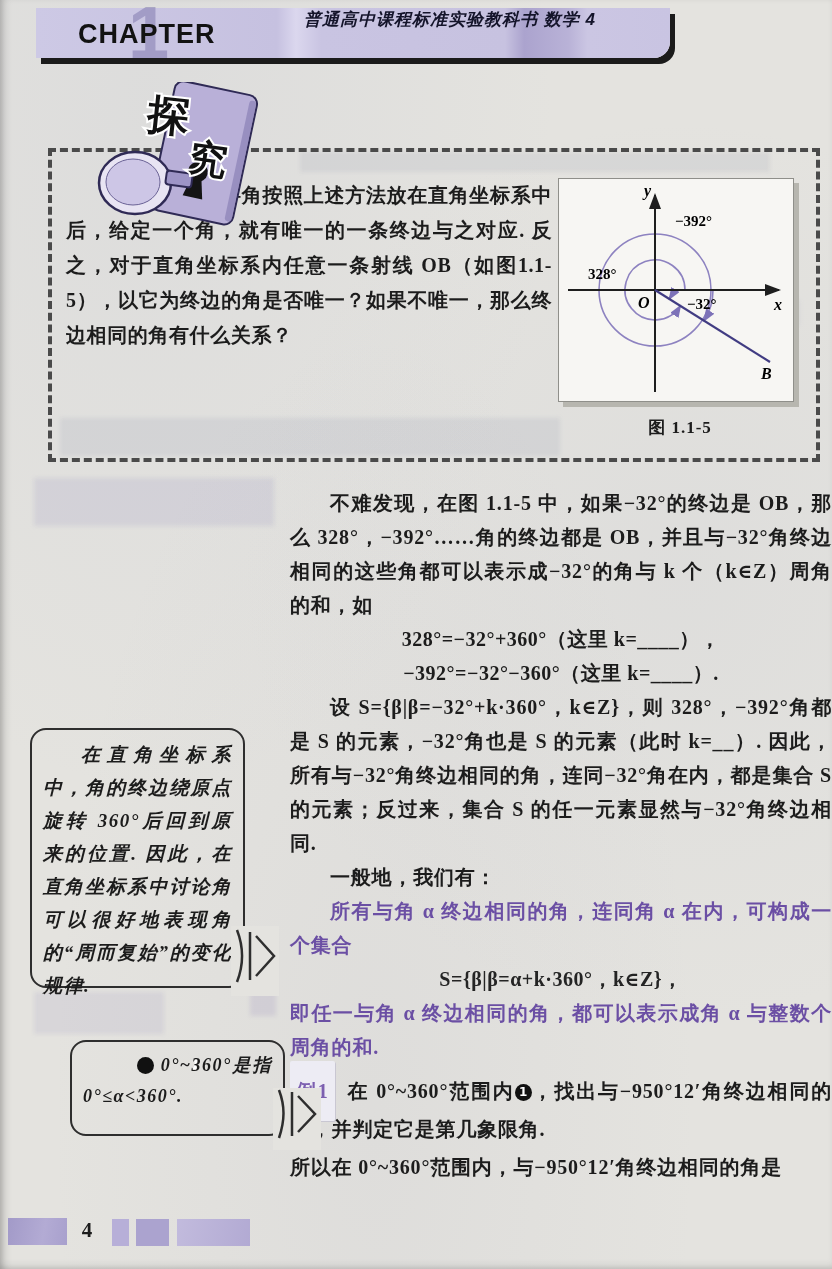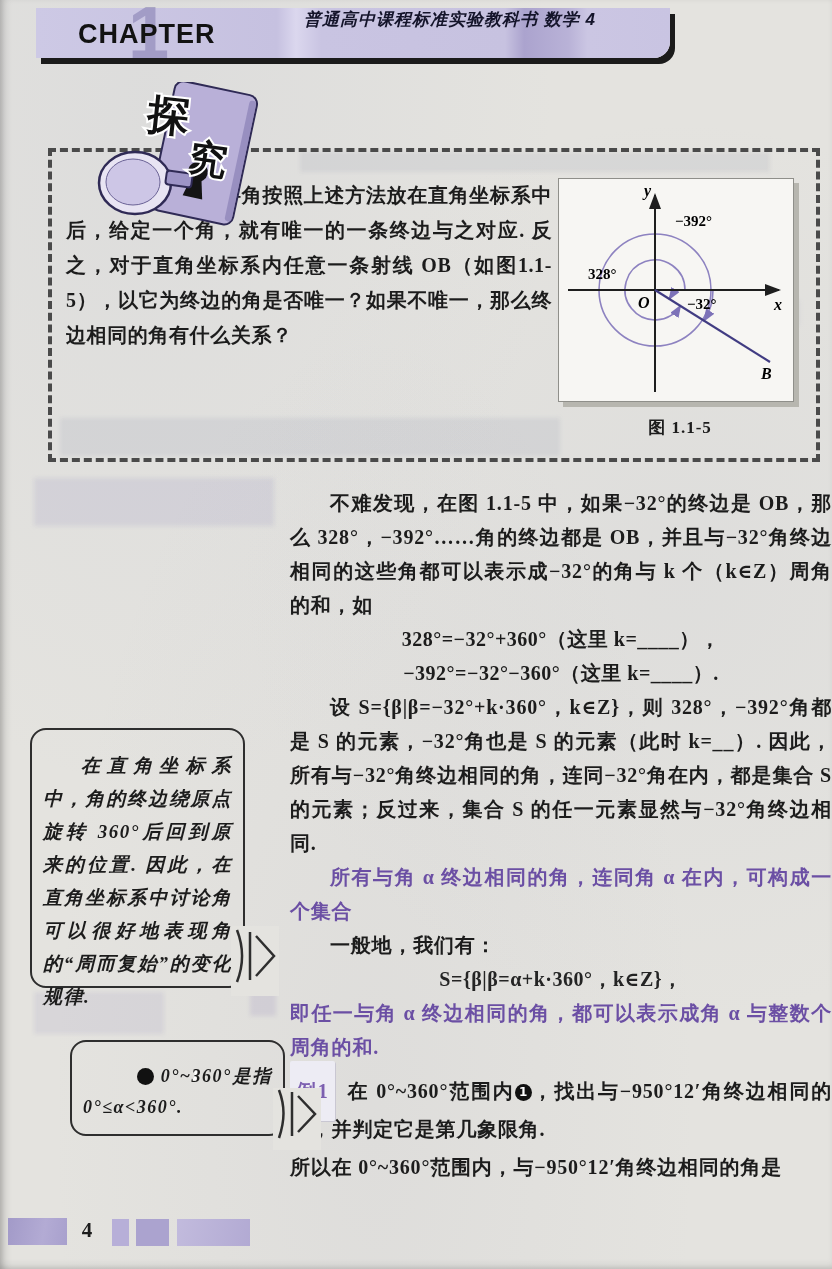--- a/index.html
+++ b/index.html
@@ -74,21 +74,21 @@
   .bullet-num{
     display:inline-block; width:17px; height:17px; line-height:17px; border-radius:50%;
     background:#111; color:#fff; text-align:center; font-size:12px; font-weight:bold;
     vertical-align:2px; letter-spacing:0; font-family:"DejaVu Sans",sans-serif;
   }
 
   
   .note{
     position:absolute; left:30px; width:215px;
     border:2.5px solid #2e2e2e; border-radius:16px;
-    padding:19px 11px; font-style:italic; font-weight:600;
+    padding:8px 11px; font-style:italic; font-weight:600;
     font-size:19px; line-height:33px; letter-spacing:1.5px; text-align:justify;
   }
   .note p{ margin:0; }
   .note-1{ top:728px; height:260px; }
   .note-2{ top:1040px; height:96px; font-size:18px; line-height:31px;margin-left:40px; }
   .note-tail{ position:absolute; background:#e4e3df; padding:0 2px; }
   .note-1 .note-tail{ right:-36px; bottom:-10px; }
   .note-2 .note-tail{ right:-38px; bottom:-16px; }
 
   
@@ -179,22 +179,22 @@
       <div class="fig-caption">图 1.1-5</div>
     </div>
     <p class="explore-par"><span class="first-indent"></span><span>将角按照上述方法放在直角坐标系中后，给定一个角，就有唯一的一条终边与之对应. 反之，对于直角坐标系内任意一条射线 OB（如图1.1-5），以它为终边的角是否唯一？如果不唯一，那么终边相同的角有什么关系？</span></p>
   </div>
 
   <div class="main-col">
     <p class="indent2">不难发现，在图 1.1-5 中，如果−32°的终边是 OB，那么 328°，−392°……角的终边都是 OB，并且与−32°角终边相同的这些角都可以表示成−32°的角与 k 个（k∈Z）周角的和，如</p>
     <p class="formula-line">328°=−32°+360°（这里 k=____），</p>
     <p class="formula-line">−392°=−32°−360°（这里 k=____）.</p>
     <p class="indent2">设 S={β|β=−32°+k·360°，k∈Z}，则 328°，−392°角都是 S 的元素，−32°角也是 S 的元素（此时 k=__）. 因此，所有与−32°角终边相同的角，连同−32°角在内，都是集合 S 的元素；反过来，集合 S 的任一元素显然与−32°角终边相同.</p>
+    <p class="indent2">一般地，我们有：</p>
     <p class="indent2 purple">所有与角 α 终边相同的角，连同角 α 在内，可构成一个集合</p>
-    <p class="indent2">一般地，我们有：</p>
     <p class="formula-line theorem-formula">S={β|β=α+k·360°，k∈Z}，</p>
     <p class="purple">即任一与角 α 终边相同的角，都可以表示成角 α 与整数个周角的和.</p>
 
     <div class="example-block">
       <p><span class="example-label">例1</span><span>在 0°~360°范围内</span><span class="bullet-num">1</span><span>，找出与−950°12′角终边相同的角，并判定它是第几象限角.</span></p>
       <p>所以在 0°~360°范围内，与−950°12′角终边相同的角是</p>
     </div>
   </div>
 
   <div class="note note-1">

